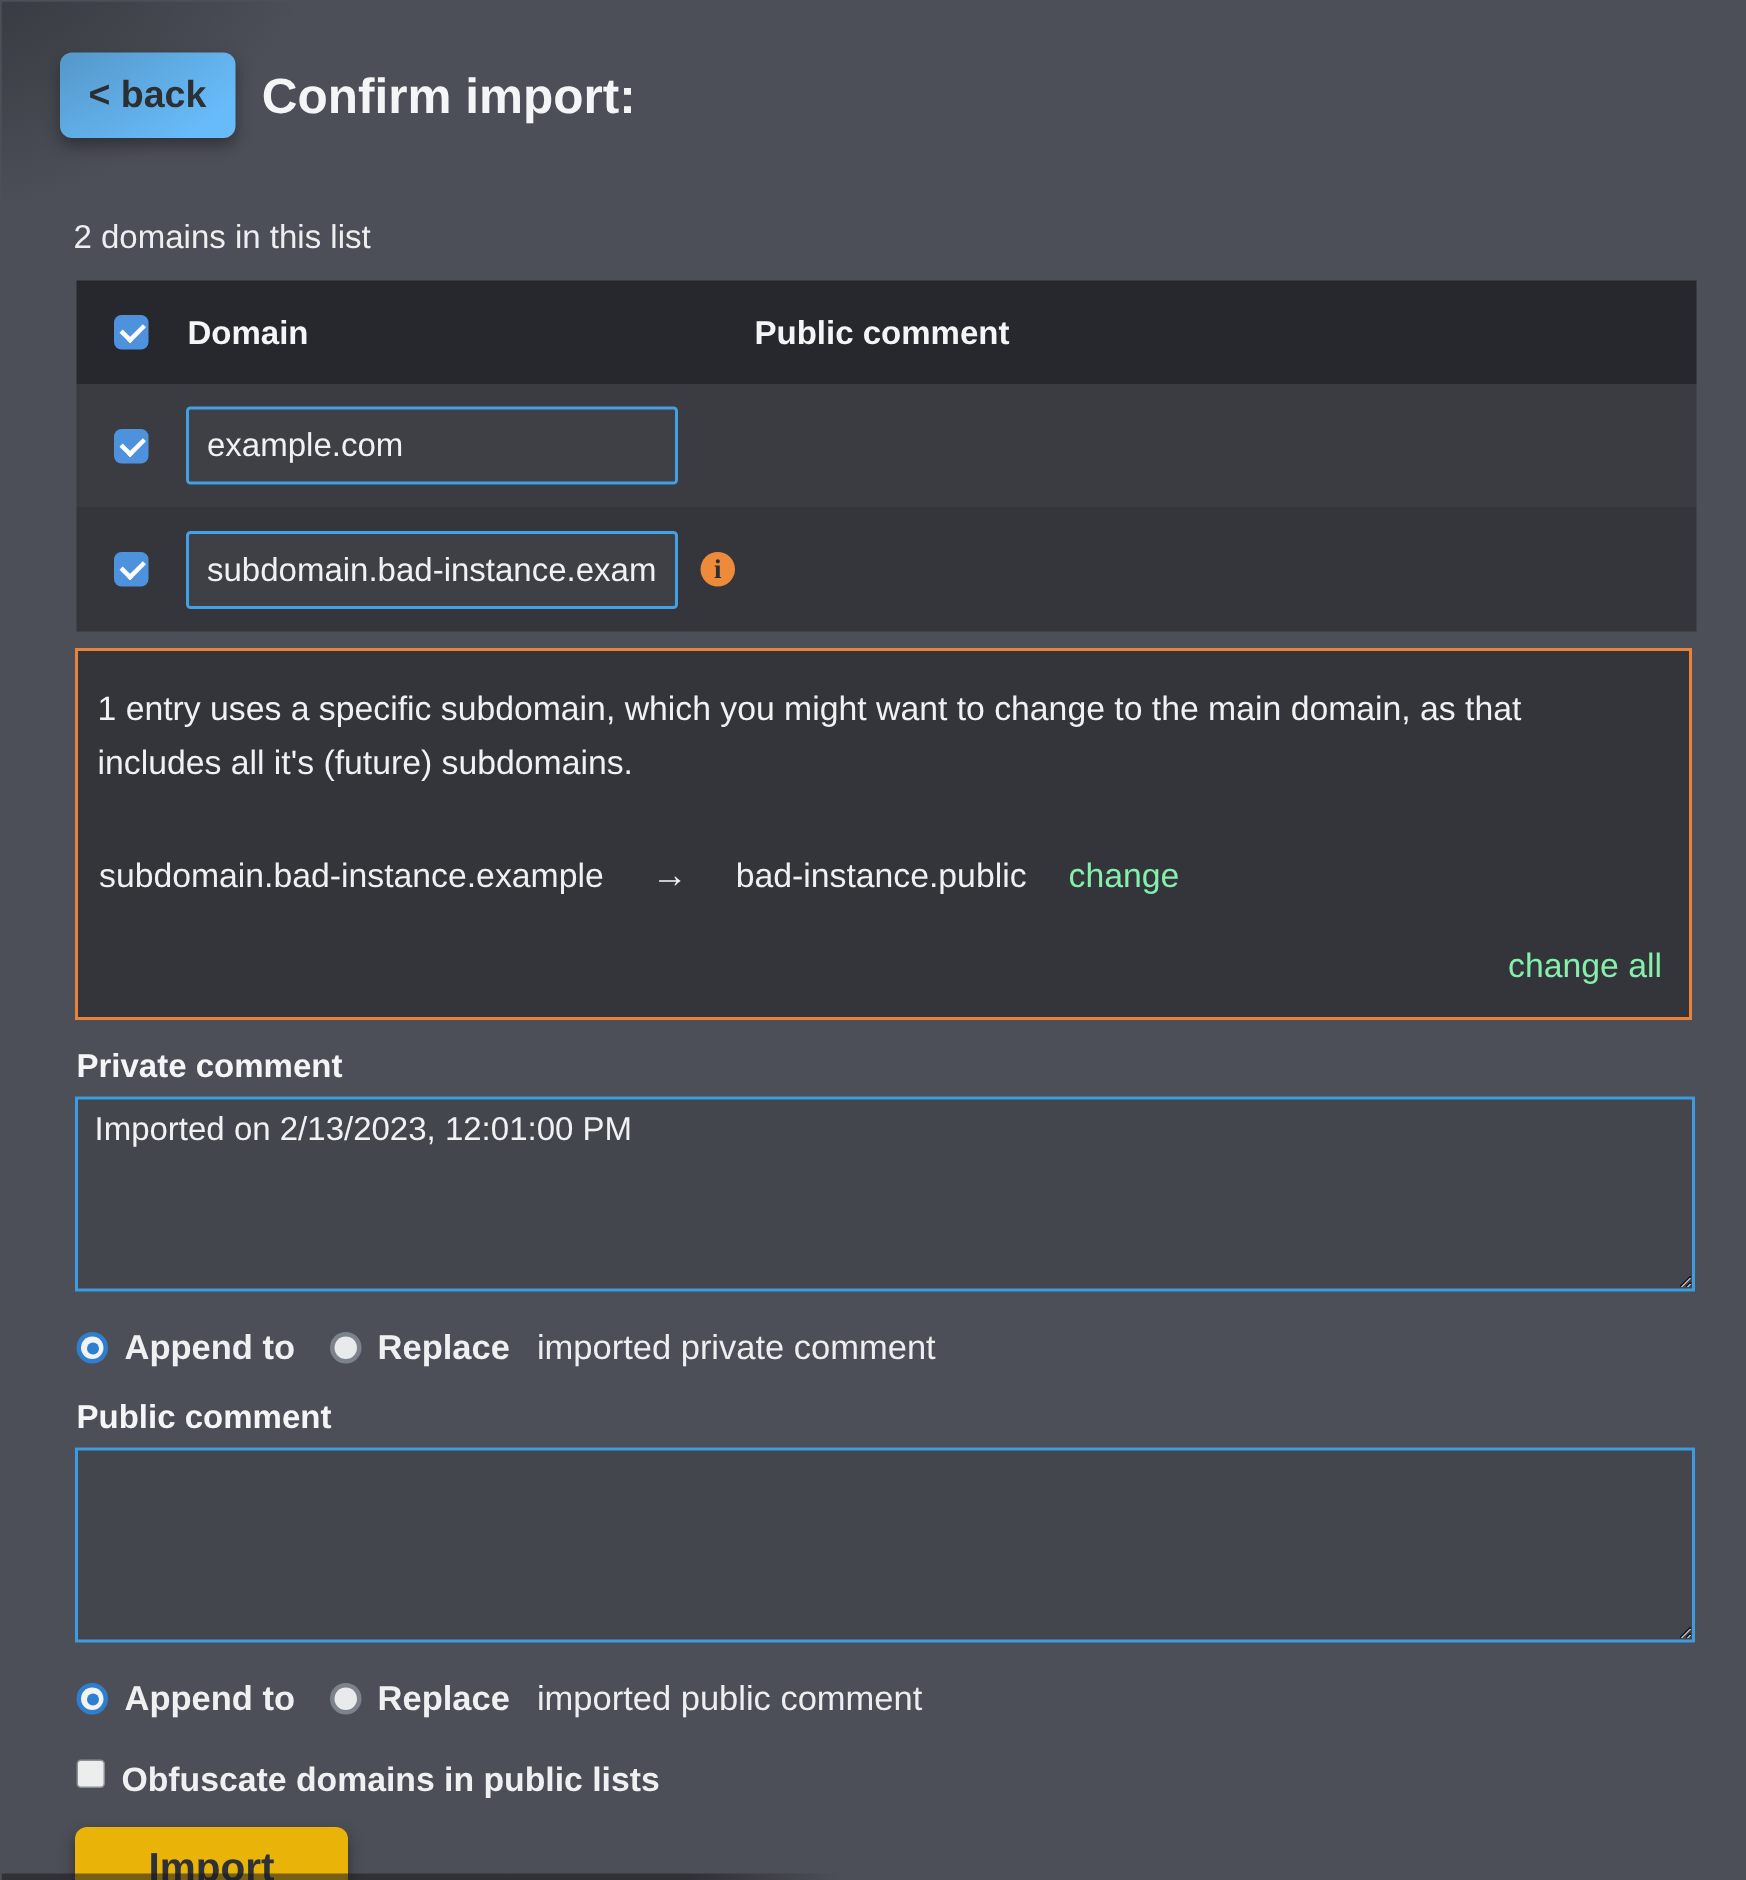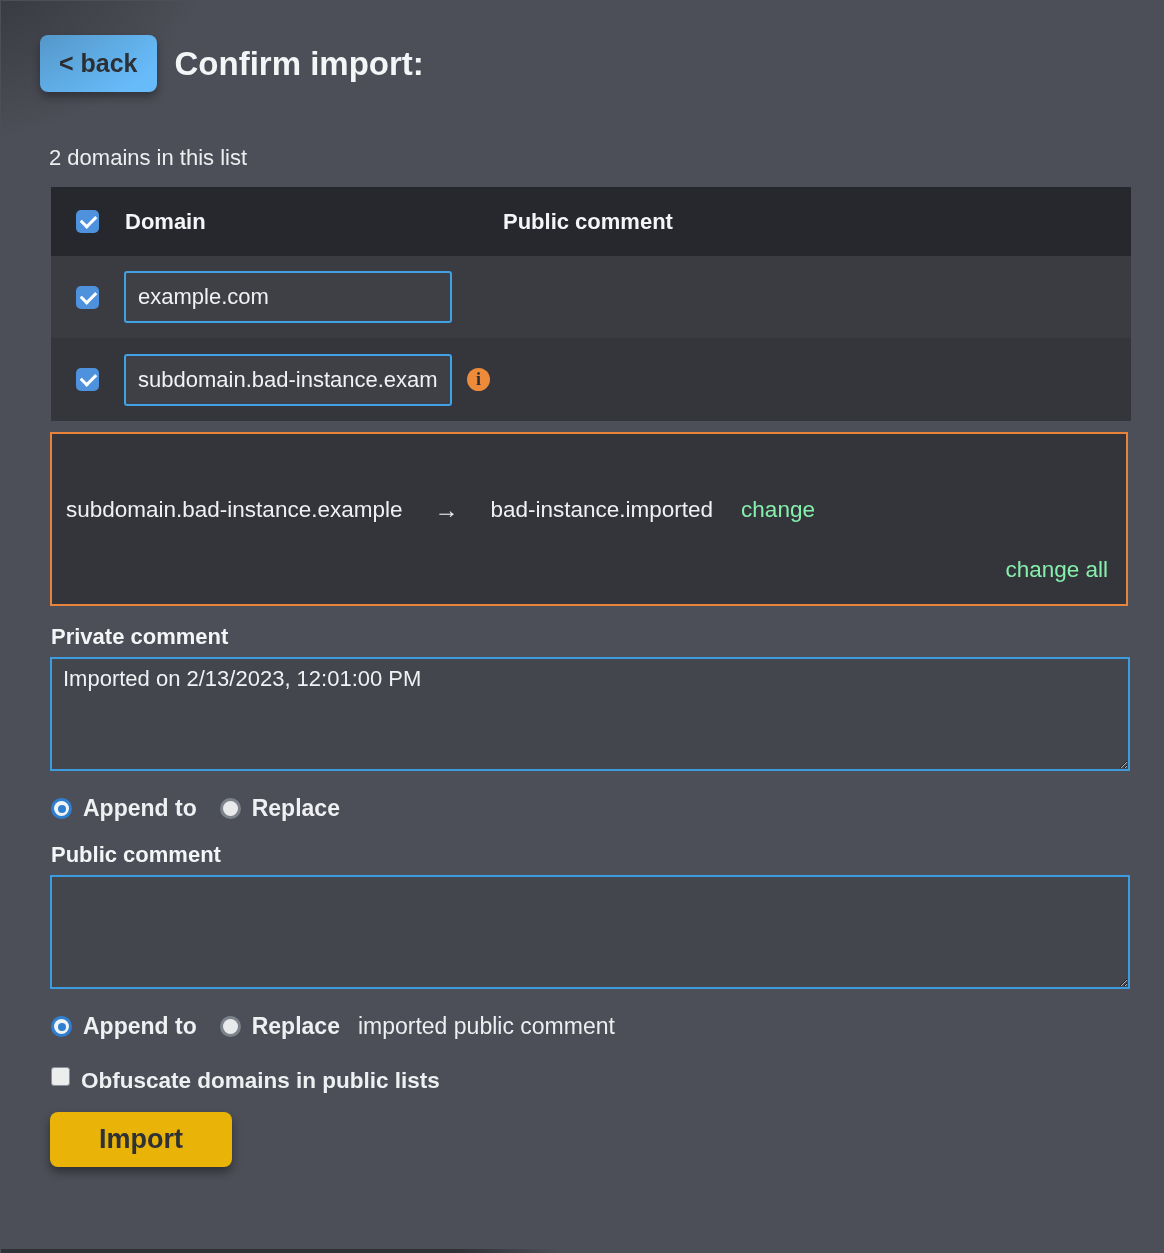--- a/index.html
+++ b/index.html
@@ -93,21 +93,21 @@
   .map-arrow { font-weight: bold; font-size: 24px; margin: 0 30px; color: #f0f1f3; }
   .link { color: #86efac; cursor: pointer; text-decoration: none; font-size: 22.5px; }
   .change-link { margin-left: 26px; }
   .change-all-row { margin-top: 30px; text-align: right; }
 
   
   .section-label { margin: 17px 0 0 48px; font-size: 22px; font-weight: bold; color: #f4f5f7; }
   .comment-area {
     display: block;
     margin: 6px 36px 0 48px;
-    width: 1080px; height: 114px;
+    width: 1080px; height: 130px;
     background: #44464e; color: #f0f1f3;
     border: 2px solid #3d9be0; border-radius: 0;
     font-size: 22px; padding: 7px 11px;
     font-family: "Liberation Sans", sans-serif;
     resize: vertical; outline: none;
   }
   .radio-row { margin: 22px 0 0 48px; display: flex; align-items: center; font-size: 23px; }
   .radio { width: 21px; height: 21px; border-radius: 50%; position: relative; cursor: pointer; flex: none; }
   .radio-on { background: #2f7fd1; }
   .radio-on::before {
@@ -183,39 +183,41 @@
     </div>
     <div class="col-domain">
       <input class="domain-input" type="text" value="subdomain.bad-instance.example" style="">
       <span class="info-icon">i</span>
     </div>
     <div class="col-public"></div>
   </div>
 </div>
 
 <div class="warning-box">
+  <div class="warning-msg">1 entry uses a specific subdomain, which you might want to change to the main domain, as that includes all it's (future) subdomains.</div>
   <div class="mapping-row">
     <span>subdomain.bad-instance.example</span>
     <span class="map-arrow">→</span>
-    <span>bad-instance.imported</span>
+    <span>bad-instance.public</span>
     <a class="link change-link">change</a>
   </div>
   <div class="change-all-row">
     <a class="link">change all</a>
   </div>
 </div>
 
 <div class="section-label">Private comment</div>
 <textarea class="comment-area" style="">Imported on 2/13/2023, 12:01:00 PM</textarea>
 
 <div class="radio-row">
   <span class="radio radio-on"></span>
   <span class="radio-label">Append to</span>
   <span class="radio radio-off radio-gap"></span>
   <span class="radio-label">Replace</span>
+  <span class="radio-suffix">imported private comment</span>
 </div>
 
 <div class="section-label">Public comment</div>
 <textarea class="comment-area" style=""></textarea>
 
 <div class="radio-row">
   <span class="radio radio-on"></span>
   <span class="radio-label">Append to</span>
   <span class="radio radio-off radio-gap"></span>
   <span class="radio-label">Replace</span>

